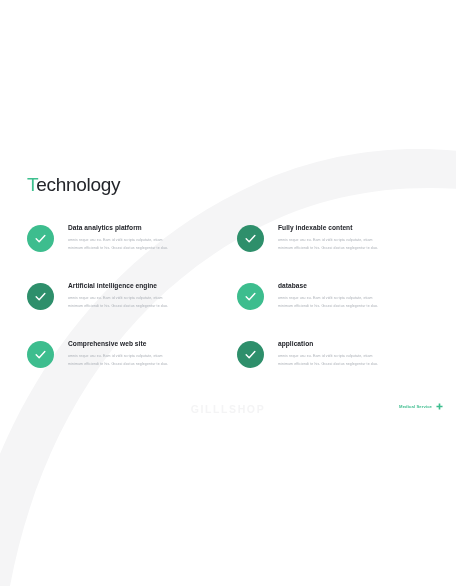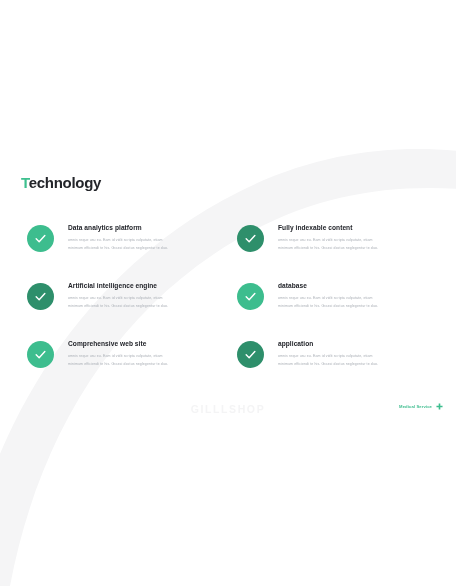--- a/index.html
+++ b/index.html
@@ -42,24 +42,24 @@
     left: 0;
     top: 0;
     width: 456px;
     height: 586px;
     z-index: 2;
   }
 
   
   #page-title {
     position: absolute;
-    left: 21px;
+    left: 27px;
     top: 175px;
-    font-size: 15px;
-    font-weight: bold;
+    font-size: 19px;
+    font-weight: normal;
     letter-spacing: -0.3px;
     color: #23252a;
     white-space: nowrap;
     line-height: 1;
   }
   #page-title .accent {
     color: #3ec08f;
   }
 
   

